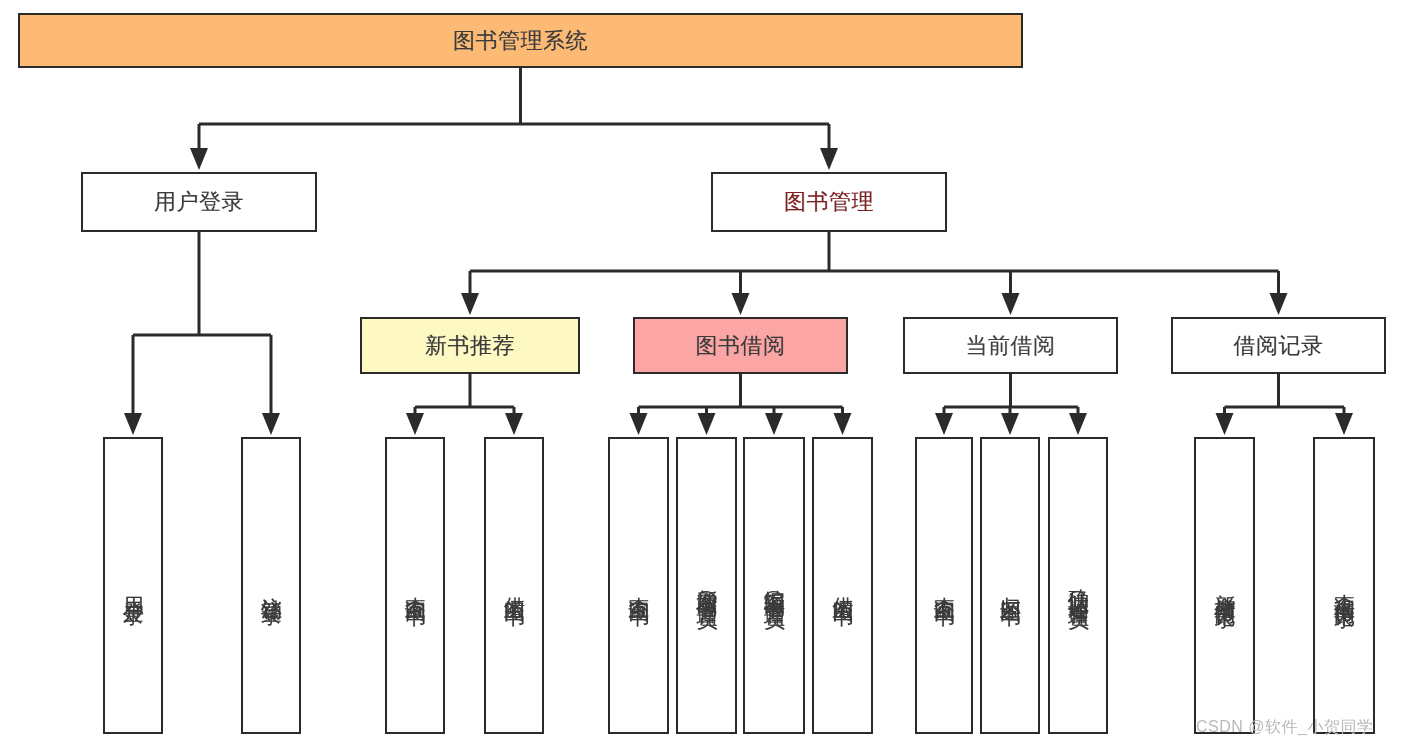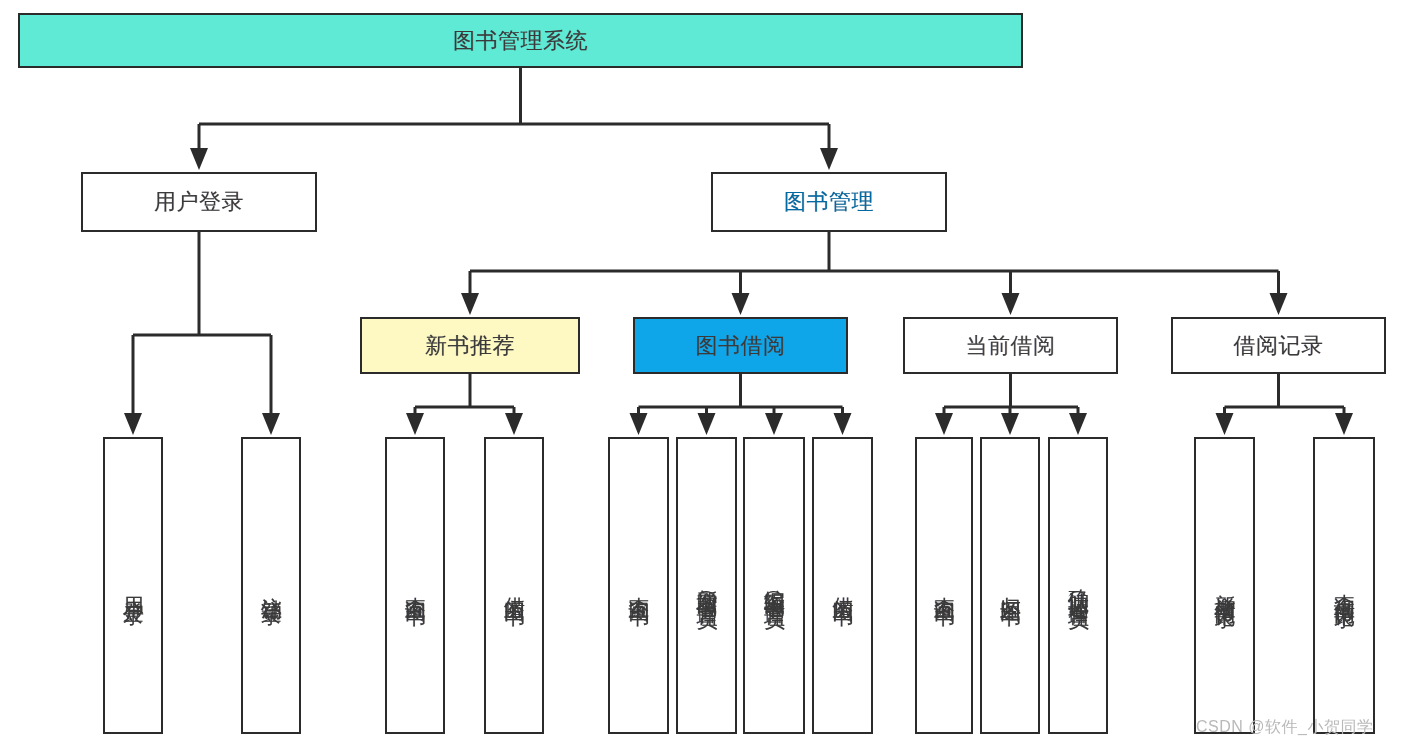--- a/index.html
+++ b/index.html
@@ -116,33 +116,33 @@
       <line x1="1078" y1="407" x2="1078" y2="415" stroke="#2b2b2b" stroke-width="3" stroke-linecap="butt"></line>
       <path d="M 1069 413 L 1087 413 L 1078 435 Z" fill="#2b2b2b"></path>
       <line x1="1278.5" y1="374" x2="1278.5" y2="407" stroke="#2b2b2b" stroke-width="3" stroke-linecap="butt"></line>
       <line x1="1224.5" y1="407" x2="1344" y2="407" stroke="#2b2b2b" stroke-width="3" stroke-linecap="butt"></line>
       <line x1="1224.5" y1="407" x2="1224.5" y2="415" stroke="#2b2b2b" stroke-width="3" stroke-linecap="butt"></line>
       <path d="M 1215.5 413 L 1233.5 413 L 1224.5 435 Z" fill="#2b2b2b"></path>
       <line x1="1344" y1="407" x2="1344" y2="415" stroke="#2b2b2b" stroke-width="3" stroke-linecap="butt"></line>
       <path d="M 1335 413 L 1353 413 L 1344 435 Z" fill="#2b2b2b"></path>
     </svg>
   <div id="node-layer">
-      <div class="node-box" style="left: 18px; top: 13px; width: 1005px; height: 55px; border-color: rgb(43, 43, 43); background: #5eead4;">
+      <div class="node-box" style="left: 18px; top: 13px; width: 1005px; height: 55px; border-color: rgb(43, 43, 43); background: #fdba74;">
         <span class="node-label" style="color: rgb(58, 58, 58);">图书管理系统</span>
       </div>
       <div class="node-box" style="left: 81px; top: 172px; width: 236px; height: 60px; border-color: rgb(43, 43, 43); background: rgb(255, 255, 255);">
         <span class="node-label" style="color: rgb(58, 58, 58);">用户登录</span>
       </div>
       <div class="node-box" style="left: 711px; top: 172px; width: 236px; height: 60px; border-color: rgb(43, 43, 43); background: rgb(255, 255, 255);">
-        <span class="node-label" style="color: #0369a1;">图书管理</span>
+        <span class="node-label" style="color: #7f1d1d;">图书管理</span>
       </div>
       <div class="node-box" style="left: 360px; top: 317px; width: 220px; height: 57px; border-color: rgb(43, 43, 43); background: #fef9c3;">
         <span class="node-label" style="color: rgb(58, 58, 58);">新书推荐</span>
       </div>
-      <div class="node-box" style="left: 633px; top: 317px; width: 215px; height: 57px; border-color: rgb(43, 43, 43); background: #0ea5e9;">
+      <div class="node-box" style="left: 633px; top: 317px; width: 215px; height: 57px; border-color: rgb(43, 43, 43); background: #fca5a5;">
         <span class="node-label" style="color: rgb(58, 58, 58);">图书借阅</span>
       </div>
       <div class="node-box" style="left: 903px; top: 317px; width: 215px; height: 57px; border-color: rgb(43, 43, 43); background: rgb(255, 255, 255);">
         <span class="node-label" style="color: #404040;">当前借阅</span>
       </div>
       <div class="node-box" style="left: 1171px; top: 317px; width: 215px; height: 57px; border-color: rgb(43, 43, 43); background: rgb(255, 255, 255);">
         <span class="node-label" style="color: rgb(58, 58, 58);">借阅记录</span>
       </div>
       <div class="node-box node-vertical" style="left: 103px; top: 437px; width: 60px; height: 297px; border-color: rgb(43, 43, 43); background: rgb(255, 255, 255);">
         <span class="node-label" style="color: rgb(58, 58, 58);">用户登录</span>

